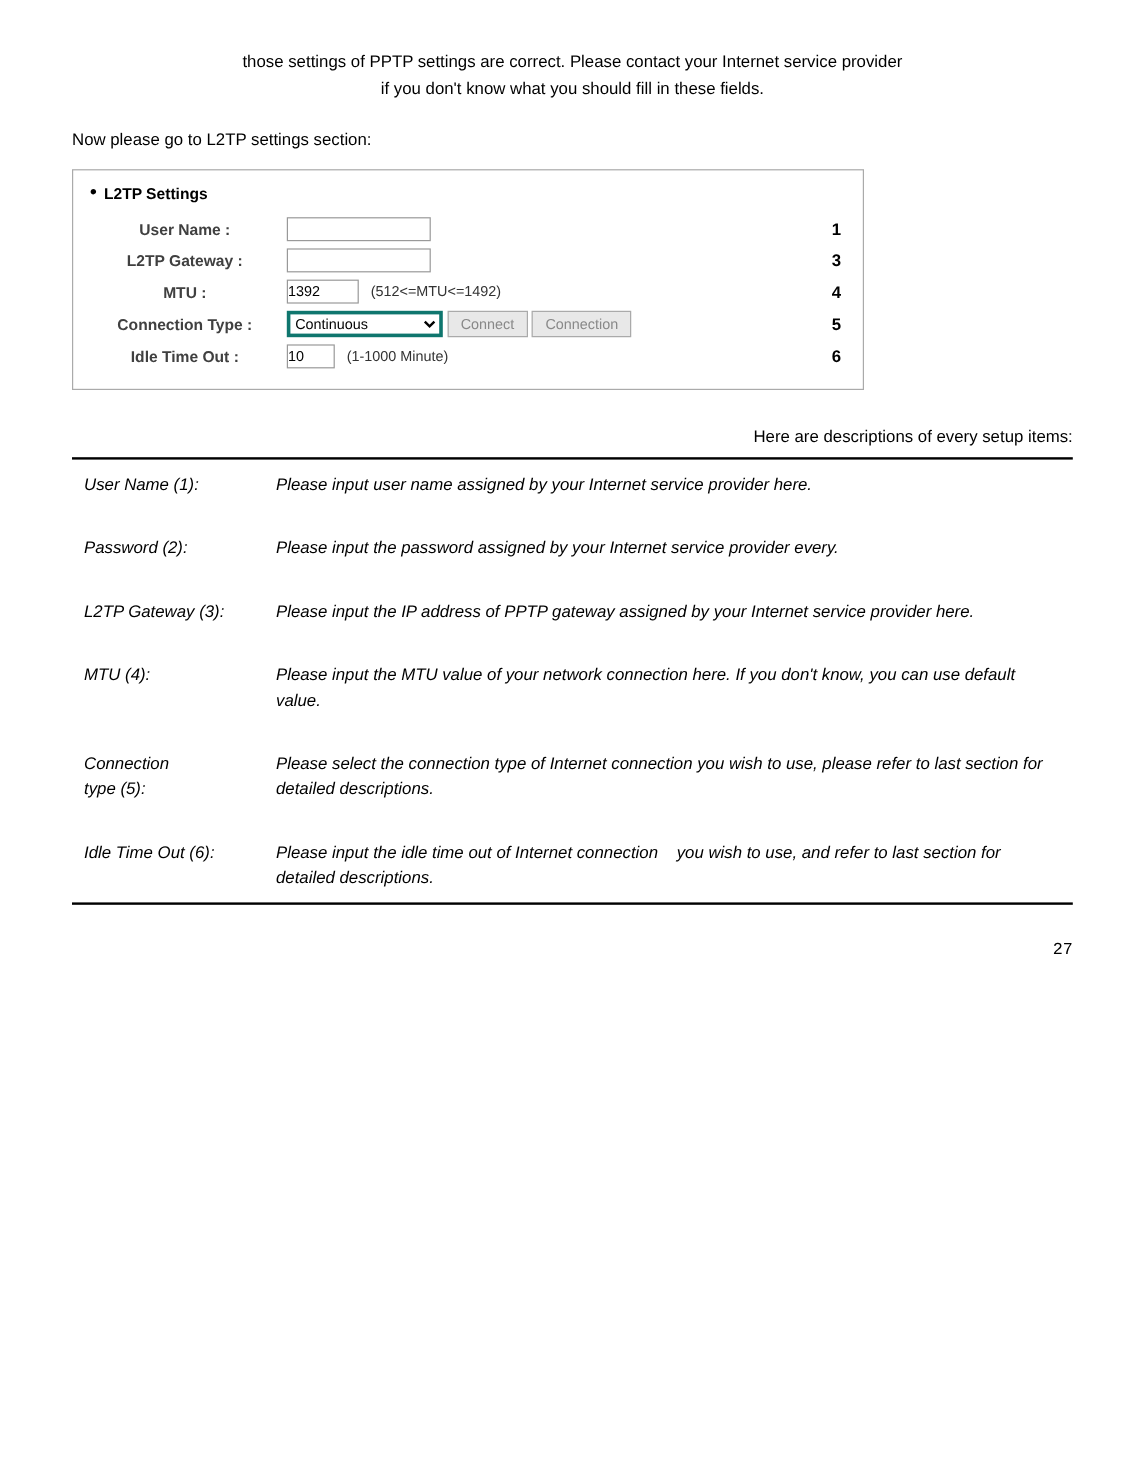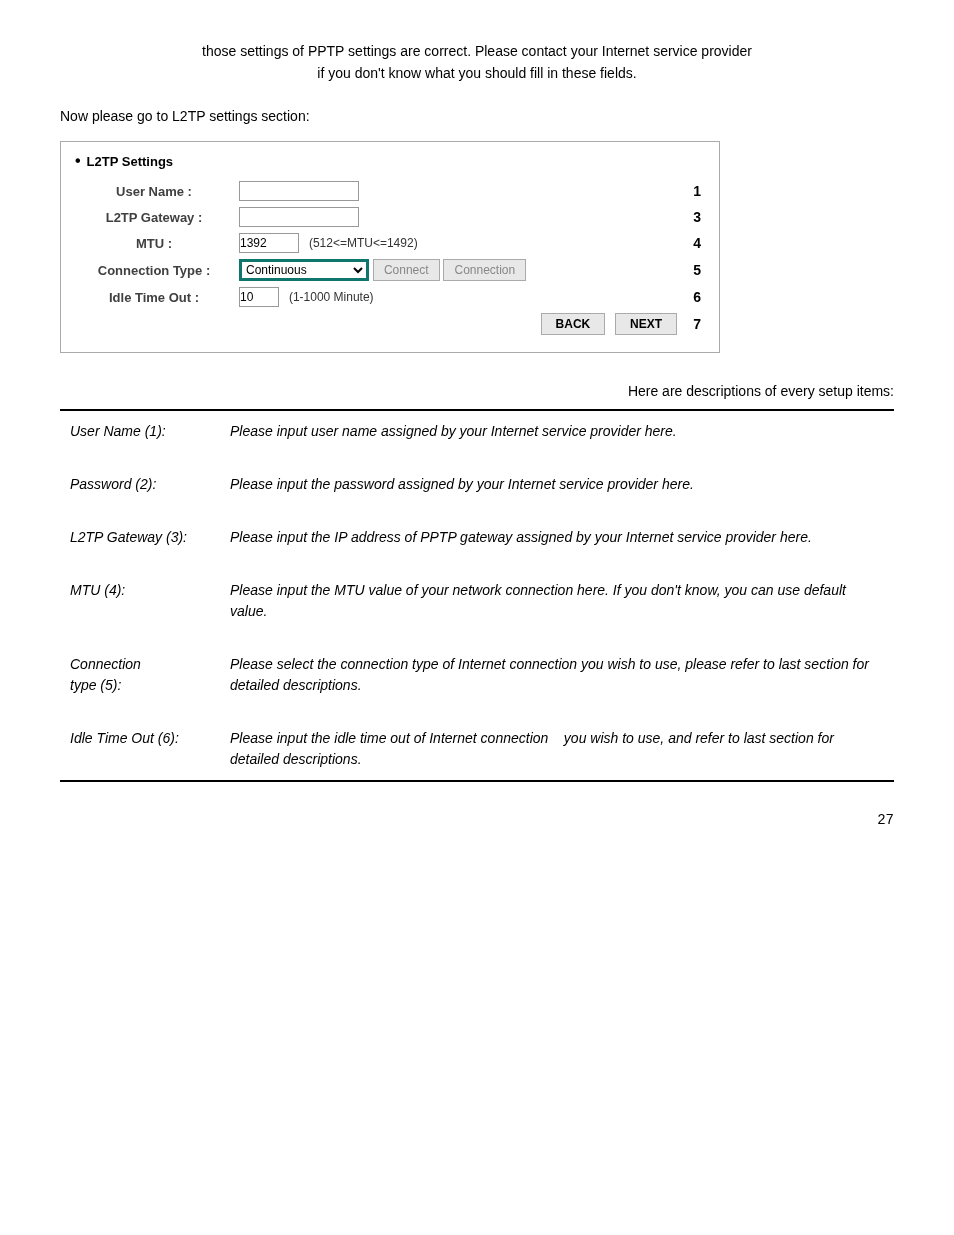--- a/index.html
+++ b/index.html
@@ -205,46 +205,39 @@
       <td class="row-number">5</td>
     </tr>
     <tr>
       <td class="label-cell">Idle Time Out :</td>
       <td class="input-cell">
         <input type="text" class="idle-input" value="10" style="">
         <span class="mtu-hint">(1-1000 Minute)</span>
       </td>
       <td class="row-number">6</td>
     </tr>
-    <tr>
-      <td colspan="2" class="btn-row">
-        <button class="btn-back">BACK</button>
-        <button class="btn-next">NEXT</button>
-      </td>
-      <td class="row-number">7</td>
-    </tr>
   </tbody>
     </table>
 </div>
 
 
 <p class="desc-heading">Here are descriptions of every setup items:</p>
 
 <table class="desc-table">
   <tbody>
       <tr>
     <td style="font-style:italic;">User Name (1):</td>
     <td style="font-style:italic;">Please input user name assigned by your Internet service provider here.</td>
   </tr>
   <tr>
         <td style="padding:6px 0;" colspan="2"></td>
       </tr>
   <tr>
     <td style="">Password (2):</td>
-    <td style="font-style:italic;">Please input the password assigned by your Internet service provider here.</td>
+    <td style="font-style:italic;">Please input the password assigned by your Internet service provider every.</td>
   </tr>
   <tr>
         <td style="padding:6px 0;" colspan="2"></td>
       </tr>
   <tr>
     <td style="font-style:italic;">L2TP Gateway (3):</td>
     <td style="font-style:italic;">Please input the IP address of PPTP gateway assigned by your Internet service provider here.</td>
   </tr>
   <tr>
         <td style="padding:6px 0;" colspan="2"></td>

